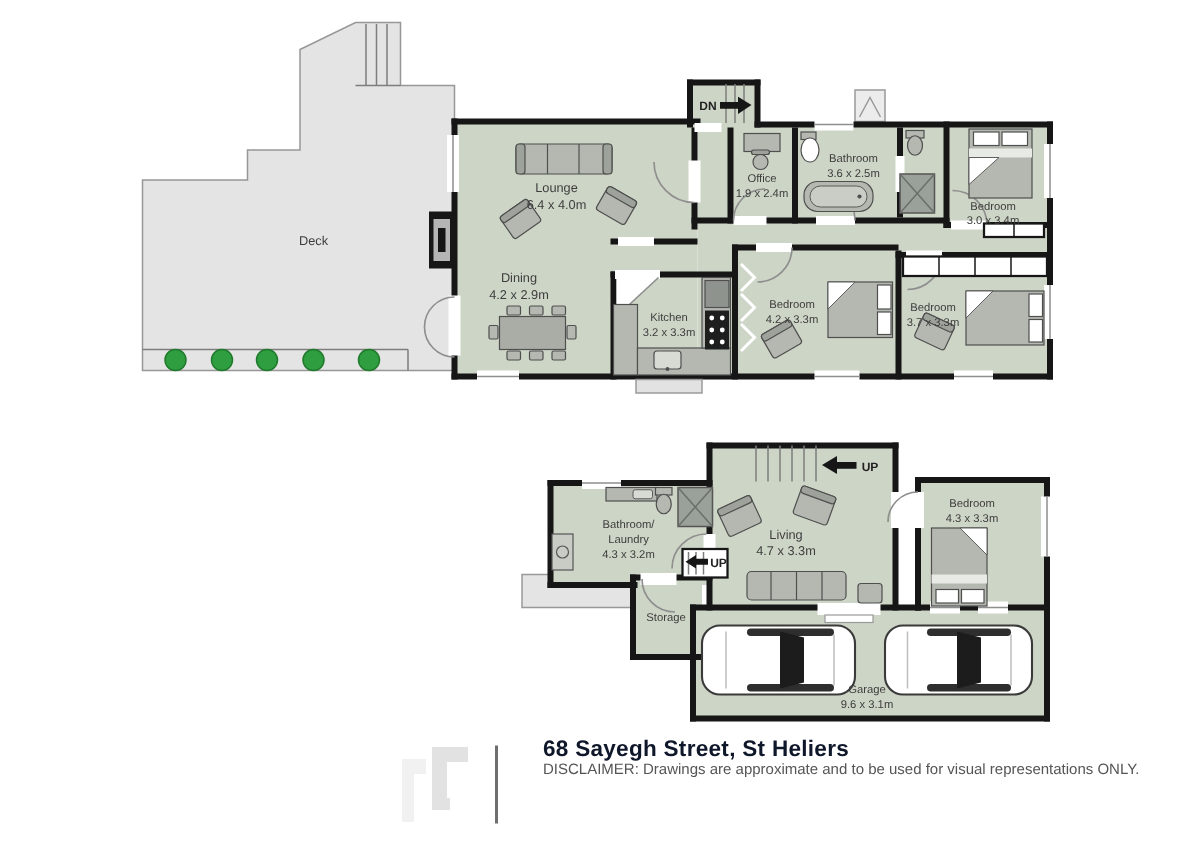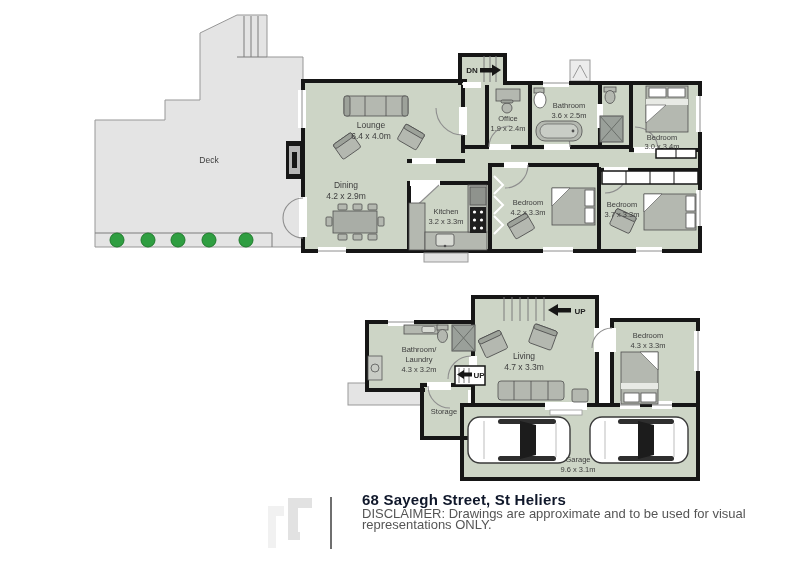--- a/index.html
+++ b/index.html
@@ -23,21 +23,21 @@
   .rlabel.small{font-size:7.5px;}
   .stxt{font-family:"Liberation Sans",sans-serif;font-size:8px;fill:#222;text-anchor:middle;font-weight:bold;}
   .plant{fill:#2f9e41;stroke:#1f7a2c;stroke-width:1;}
   
   .footer{position:absolute;left:0;top:490px;width:800px;height:75px;}
   .logo{position:absolute;left:264px;top:6px;width:52px;height:54px;}
   .fdivider{position:absolute;left:330px;top:7px;width:1.5px;height:52px;background:#6f6f6f;}
   .ftext{position:absolute;left:362px;top:1px;width:420px;}
   .address{font-size:15px;font-weight:bold;color:#0f172a;letter-spacing:.2px;}
   .purpose{font-size:8px;font-weight:bold;color:#2d2d2d;margin-top:2px;letter-spacing:.3px;}
-  .disc{font-size:13px;color:#555;line-height:10.5px;margin-top:1px;}
+  .disc{font-size:10px;color:#555;line-height:10.5px;margin-top:1px;}
 </style>
 </head>
 <body>
 
 <div class="canvas">
 
 <svg width="800" height="490" viewBox="0 0 800 490">
 
   <g>
     <path class="deckfill" d="M200,33 L237,15 L267,15 L267,57 L303,57 L303,247 L95,247 L95,120 L165,120 L165,100 L200,100 Z"></path>

